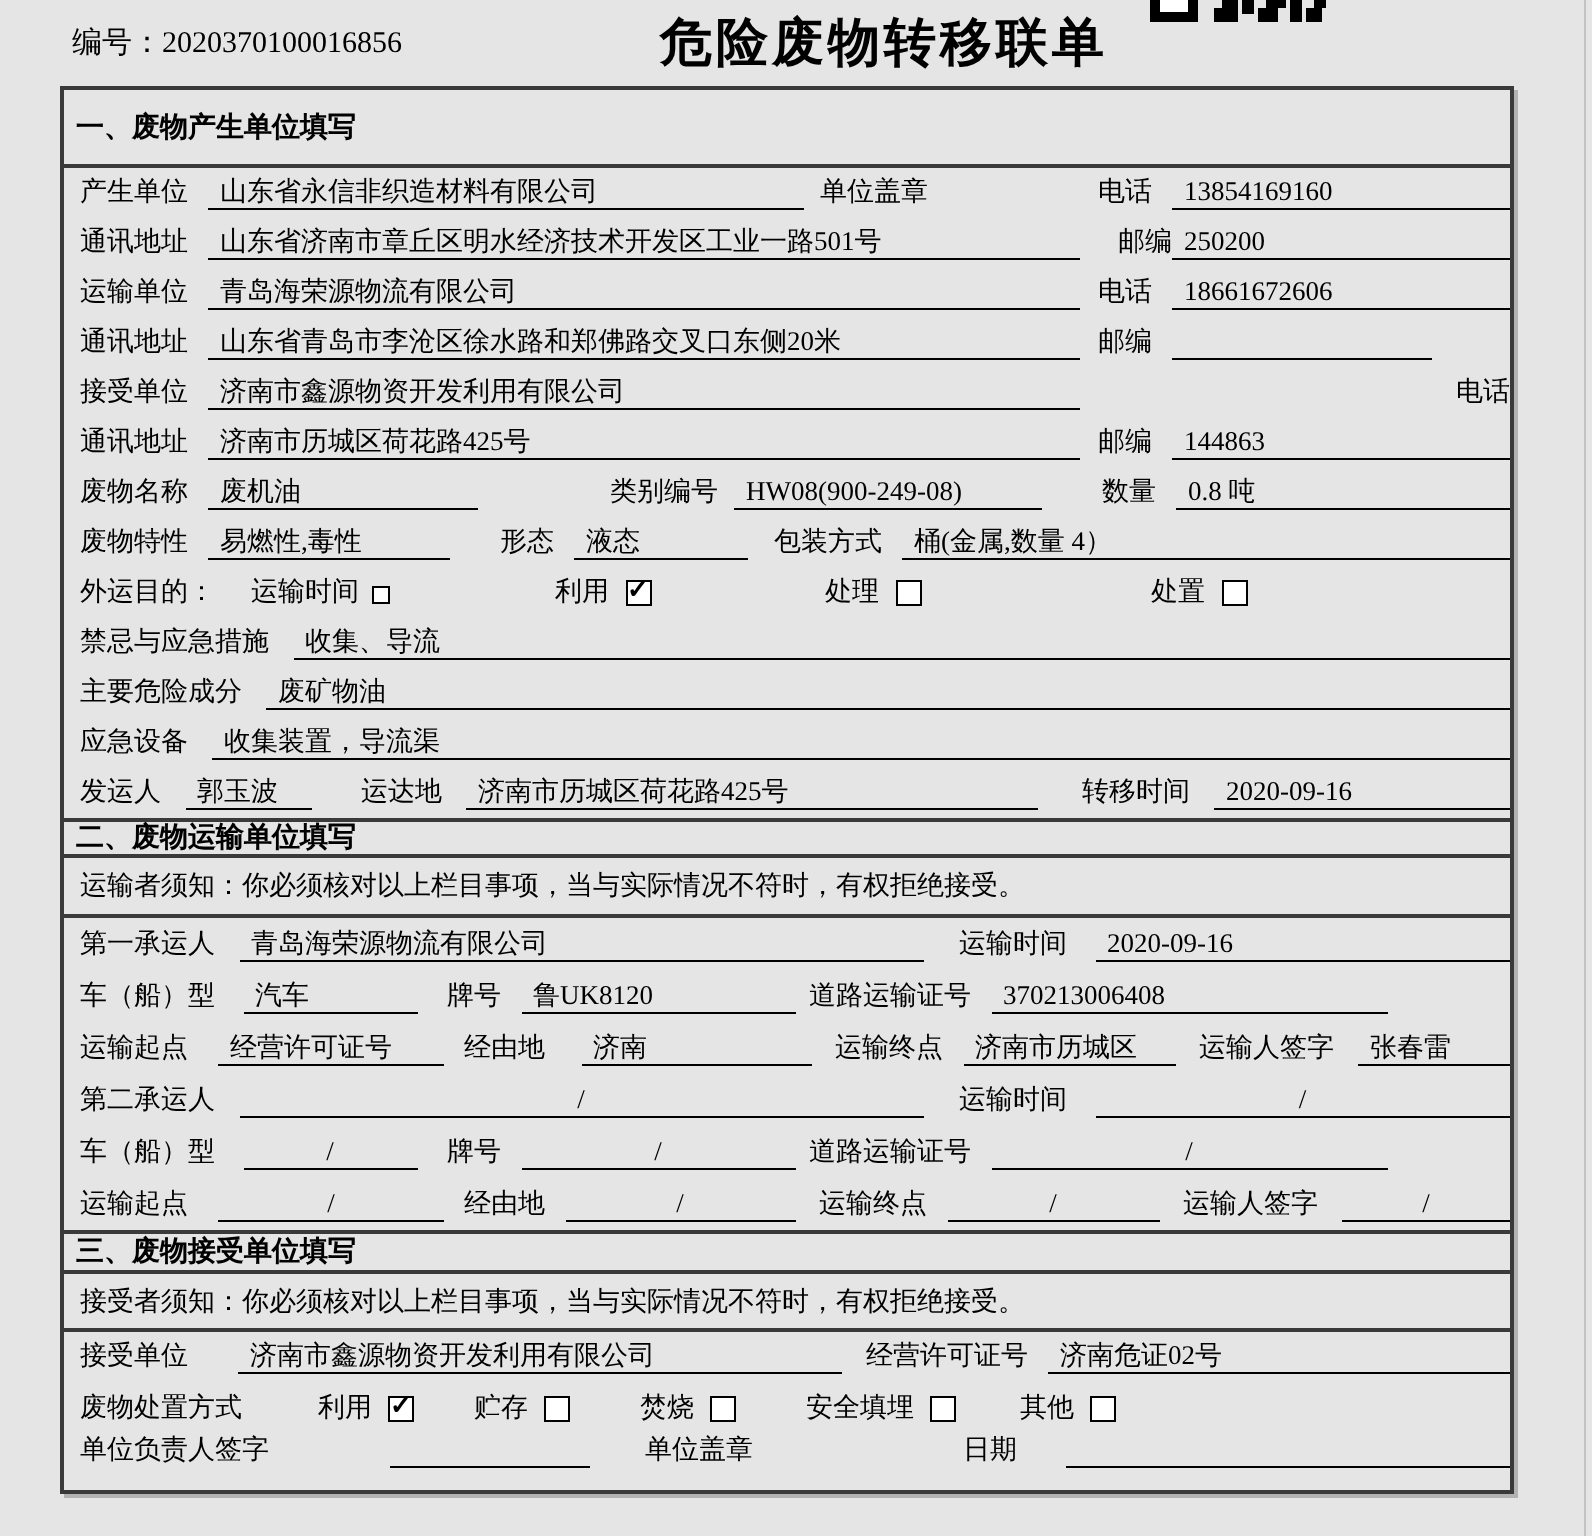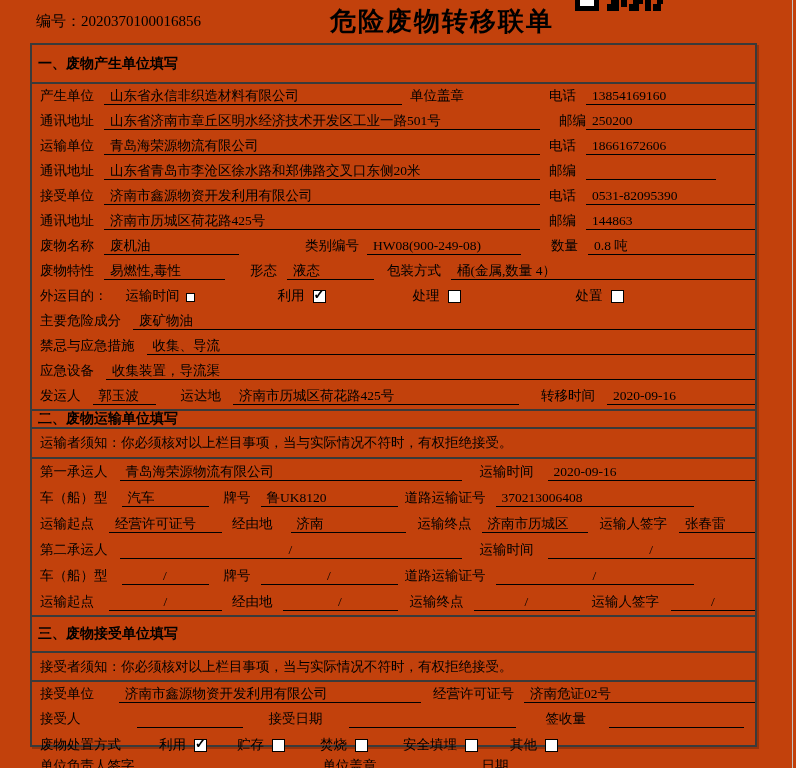--- a/index.html
+++ b/index.html
@@ -1,17 +1,17 @@
 <!DOCTYPE html>
 <html><head>
 <meta charset="utf-8">
 <style>
   html,body{margin:0;padding:0;background:#fff;}
   .page{
-    position:relative;width:796px;height:768px;background:#c2410c;overflow:hidden;
+    position:relative;width:796px;height:768px;background:#e5e5e5;overflow:hidden;
     font-family:"Liberation Serif","DejaVu Serif",serif;color:#000;font-size:13.5px;
   }
   .page-edge{position:absolute;top:0;bottom:0;right:3px;width:1px;background:#c3c3c3;}
   .serial{position:absolute;left:36px;top:12px;font-size:15px;white-space:nowrap;}
   .doc-title{position:absolute;left:330px;top:4px;font-size:26px;font-weight:bold;letter-spacing:2px;white-space:nowrap;}
   .qr{position:absolute;left:575px;top:0;width:90px;height:11px;}
   .form{
     position:absolute;left:30px;top:43px;width:727px;height:704px;box-sizing:border-box;
     border:2px solid #3a3a3a;box-shadow:2px 2px 0 rgba(0,0,0,.22);
     display:flex;flex-direction:column;
@@ -84,21 +84,20 @@
       <span class="lb" style="margin-left:8px">通讯地址</span>
       <span class="u" style="margin-left:10px;width:436px">山东省青岛市李沧区徐水路和郑佛路交叉口东侧20米</span>
       <span class="lb" style="margin-left:auto">邮编</span>
       <span class="u" style="margin-left:10px;width:130px;margin-right:39px"></span>
     </div>
 
     <div class="row" style="height:25px">
       <span class="lb" style="margin-left:8px">接受单位</span>
       <span class="u" style="margin-left:10px;width:436px">济南市鑫源物资开发利用有限公司</span>
       <span class="lb" style="margin-left:auto">电话</span>
-      <span class="u" style="margin-left:10px;width:169px">0531-82095390</span>
     </div>
 
     <div class="row" style="height:25px">
       <span class="lb" style="margin-left:8px">通讯地址</span>
       <span class="u" style="margin-left:10px;width:436px">济南市历城区荷花路425号</span>
       <span class="lb" style="margin-left:auto">邮编</span>
       <span class="u" style="margin-left:10px;width:169px">144863</span>
     </div>
 
     <div class="row" style="height:25px">
@@ -125,27 +124,27 @@
       <span class="cb sm" style="margin-left:6px"></span>
       <span class="lb" style="margin-left:83px">利用</span>
       <span class="cb checked" style="margin-left:8px"></span>
       <span class="lb" style="margin-left:87px">处理</span>
       <span class="cb" style="margin-left:8px"></span>
       <span class="lb" style="margin-left:115px">处置</span>
       <span class="cb" style="margin-left:8px"></span>
     </div>
 
     <div class="row" style="height:25px">
+      <span class="lb" style="margin-left:8px">禁忌与应急措施</span>
+      <span class="u grow" style="margin-left:12px">收集、导流</span>
+    </div>
+
+    <div class="row" style="height:25px">
       <span class="lb" style="margin-left:8px">主要危险成分</span>
       <span class="u grow" style="margin-left:12px">废矿物油</span>
-    </div>
-
-    <div class="row" style="height:25px">
-      <span class="lb" style="margin-left:8px">禁忌与应急措施</span>
-      <span class="u grow" style="margin-left:12px">收集、导流</span>
     </div>
 
     <div class="row" style="height:25px">
       <span class="lb" style="margin-left:8px">应急设备</span>
       <span class="u grow" style="margin-left:12px">收集装置，导流渠</span>
     </div>
 
     <div class="row" style="height:25px">
       <span class="lb" style="margin-left:8px">发运人</span>
       <span class="u" style="margin-left:12px;width:63px">郭玉波</span>
@@ -205,38 +204,30 @@
       <span class="lb" style="margin-left:8px">运输起点</span>
       <span class="uc" style="margin-left:15px;width:113px">/</span>
       <span class="lb" style="margin-left:10px">经由地</span>
       <span class="uc" style="margin-left:10px;width:115px">/</span>
       <span class="lb" style="margin-left:12px">运输终点</span>
       <span class="uc" style="margin-left:10px;width:106px">/</span>
       <span class="lb" style="margin-left:12px">运输人签字</span>
       <span class="uc grow" style="margin-left:12px">/</span>
     </div>
 
-    <div class="sec-header bt" style="height:38px">三、废物接受单位填写</div>
+    <div class="sec-header bt" style="height:22px">三、废物接受单位填写</div>
     <div class="notice" style="height:29px">接受者须知：你必须核对以上栏目事项，当与实际情况不符时，有权拒绝接受。</div>
 
     <div class="row" style="height:25px">
       <span class="lb" style="margin-left:8px">接受单位</span>
       <span class="u" style="margin-left:25px;width:302px">济南市鑫源物资开发利用有限公司</span>
       <span class="lb" style="margin-left:12px">经营许可证号</span>
       <span class="u grow" style="margin-left:10px">济南危证02号</span>
     </div>
 
-    <div class="row" style="height:25px">
-      <span class="lb" style="margin-left:8px">接受人</span>
-      <span class="u" style="margin-left:56px;width:106px"></span>
-      <span class="lb" style="margin-left:26px">接受日期</span>
-      <span class="u" style="margin-left:26px;width:167px"></span>
-      <span class="lb" style="margin-left:30px">签收量</span>
-      <span class="u" style="margin-left:23px;width:135px"></span>
-    </div>
 
     <div class="row" style="height:26px">
       <span class="lb" style="margin-left:8px">废物处置方式</span>
       <span class="lb" style="margin-left:38px">利用</span>
       <span class="cb checked" style="margin-left:8px"></span>
       <span class="lb" style="margin-left:30px">贮存</span>
       <span class="cb" style="margin-left:8px"></span>
       <span class="lb" style="margin-left:35px">焚烧</span>
       <span class="cb" style="margin-left:8px"></span>
       <span class="lb" style="margin-left:35px">安全填埋</span>

